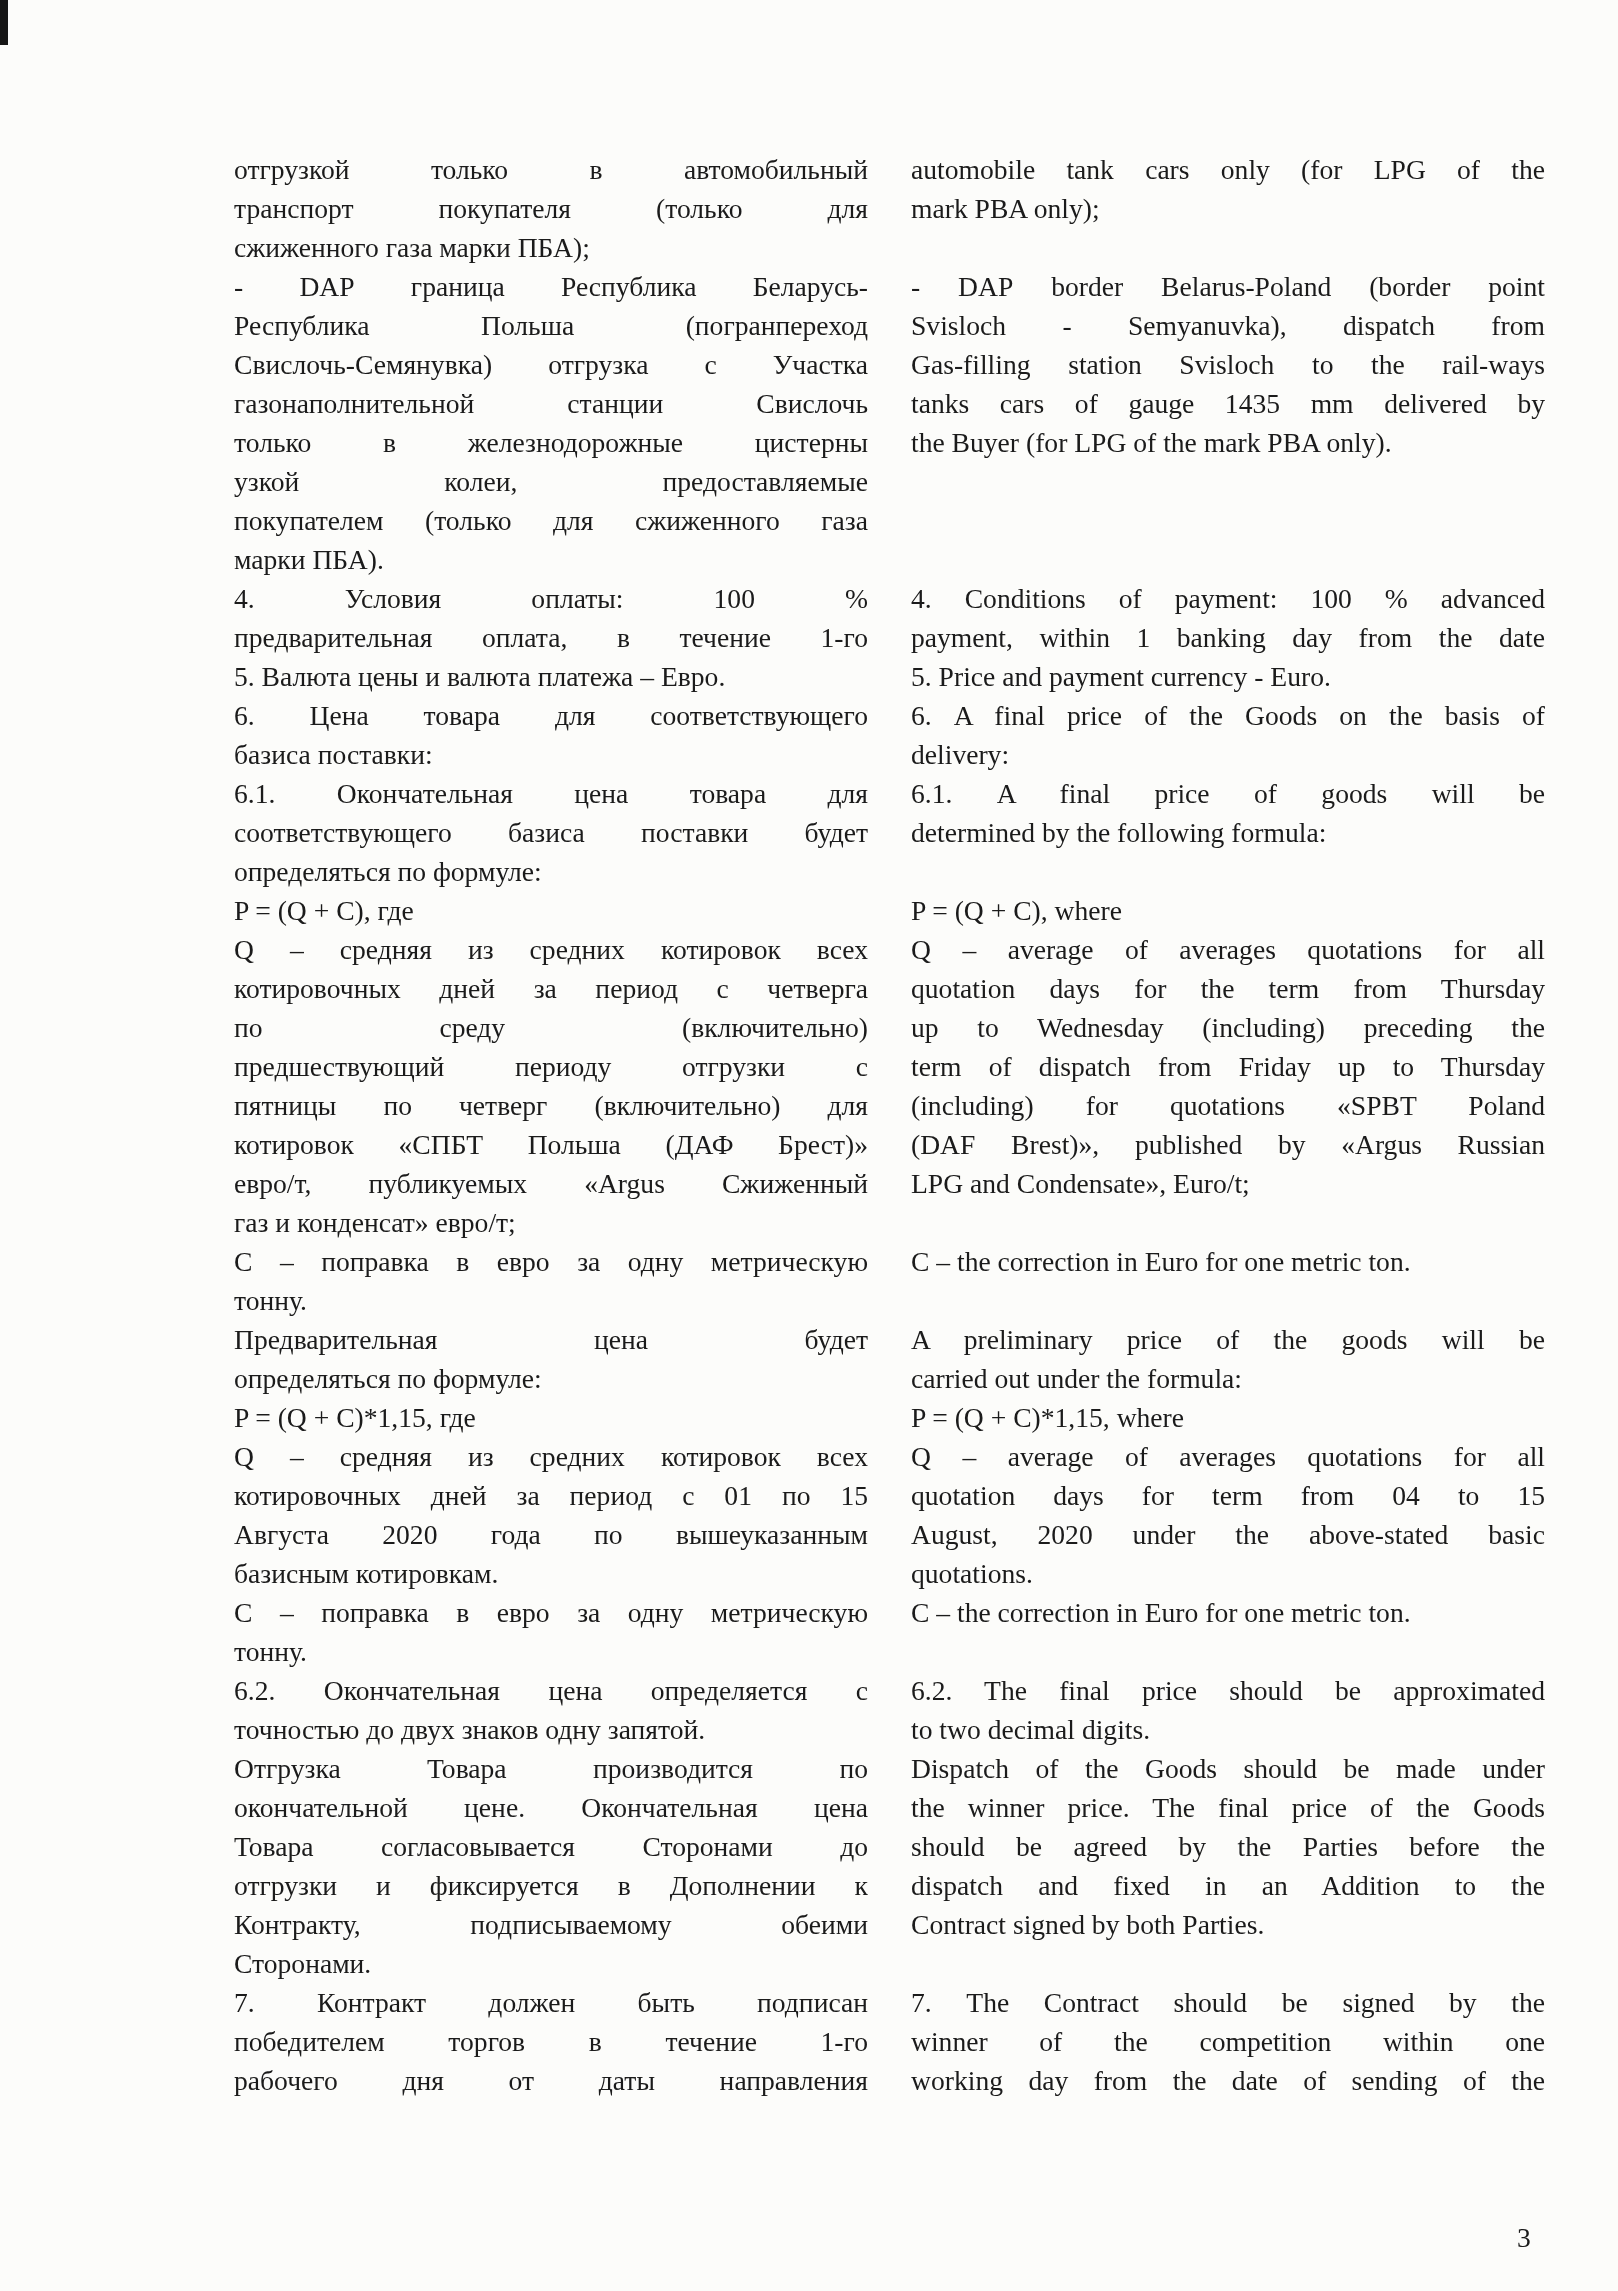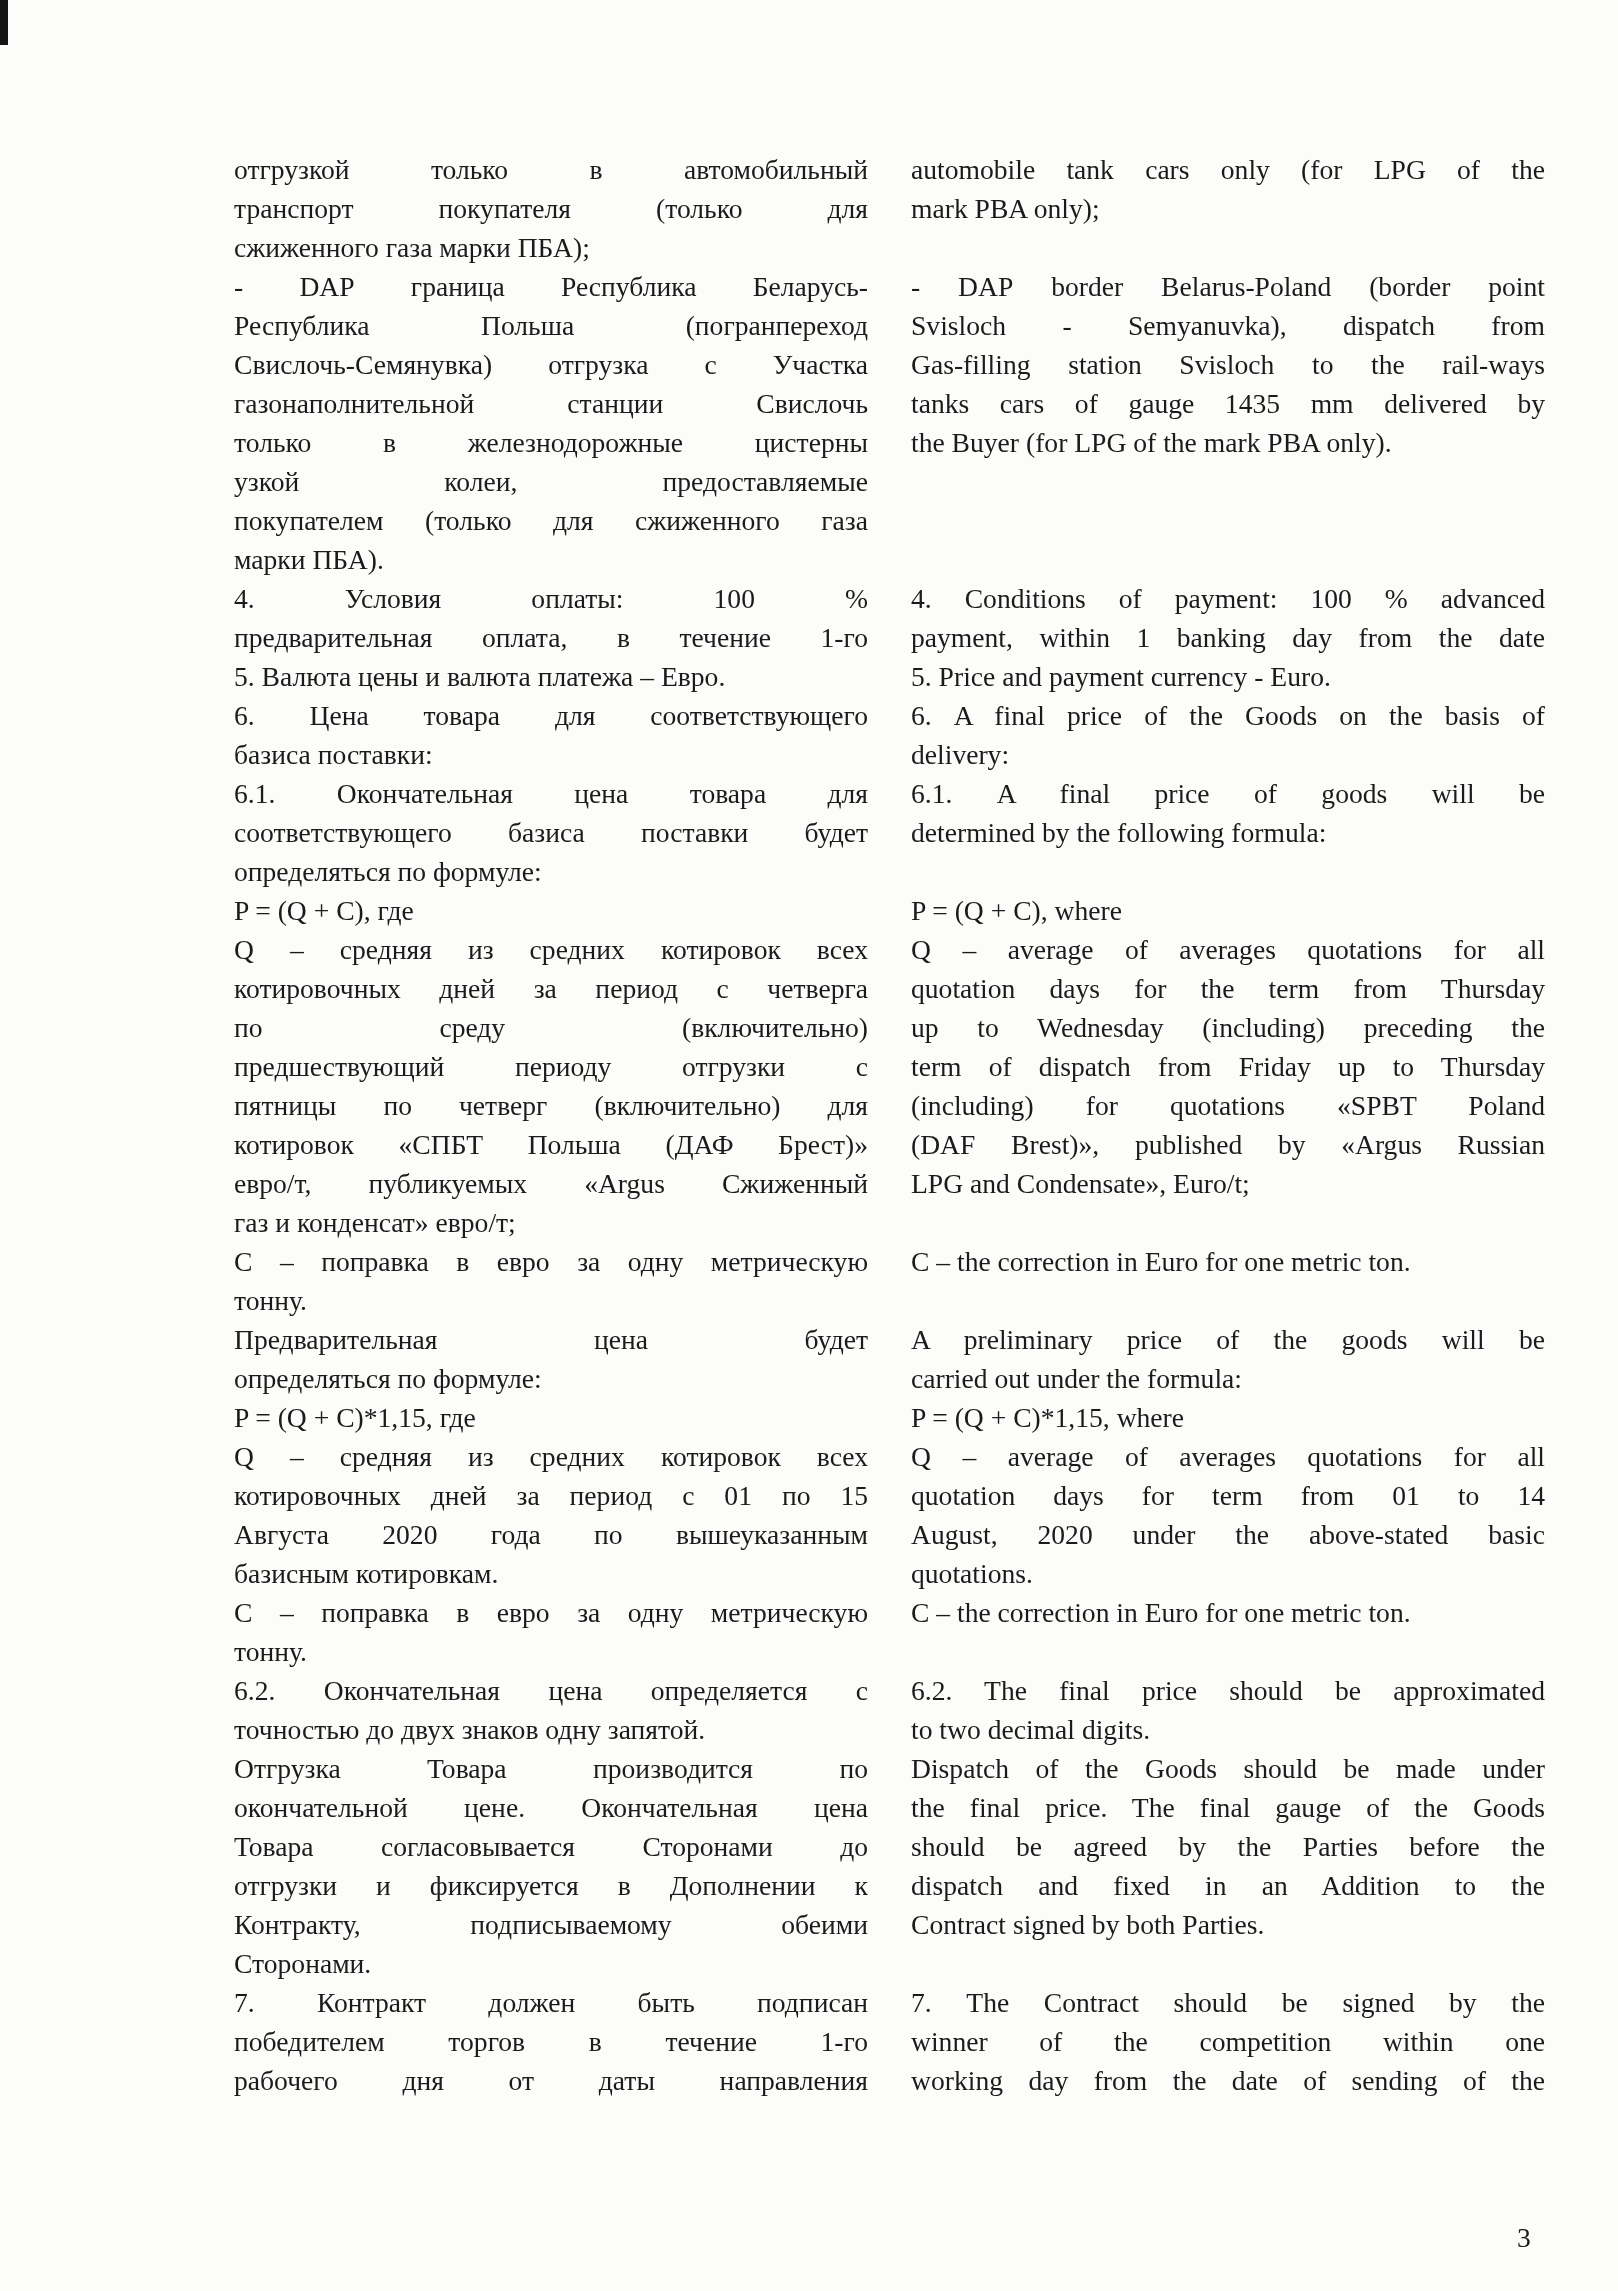--- a/index.html
+++ b/index.html
@@ -158,21 +158,21 @@
       <div class="row">
         <div class="cell left nj"><span>P = (Q + C)*1,15, где</span></div>
         <div class="cell right nj"><span>P = (Q + C)*1,15, where</span></div>
       </div>
       <div class="row">
         <div class="cell left j"><span>Q – средняя из средних котировок всех</span></div>
         <div class="cell right j"><span>Q – average of averages quotations for all</span></div>
       </div>
       <div class="row">
         <div class="cell left j"><span>котировочных дней за период </span><span class="b">с 01 по 15</span></div>
-        <div class="cell right j"><span>quotation days for term </span><span class="b">from 01 to 14</span></div>
+        <div class="cell right j"><span>quotation days for term </span><span class="b">from 04 to 15</span></div>
       </div>
       <div class="row">
         <div class="cell left j"><span class="b">Августа 2020 года</span><span> по вышеуказанным</span></div>
         <div class="cell right j"><span class="b">August, 2020</span><span> under the above-stated basic</span></div>
       </div>
       <div class="row">
         <div class="cell left nj"><span>базисным котировкам.</span></div>
         <div class="cell right nj"><span>quotations.</span></div>
       </div>
       <div class="row">
@@ -190,21 +190,21 @@
       <div class="row">
         <div class="cell left nj"><span>точностью до двух знаков одну запятой.</span></div>
         <div class="cell right nj"><span>to two decimal digits.</span></div>
       </div>
       <div class="row">
         <div class="cell left j"><span>Отгрузка Товара производится по</span></div>
         <div class="cell right j"><span>Dispatch of the Goods should be made under</span></div>
       </div>
       <div class="row">
         <div class="cell left j"><span>окончательной цене. Окончательная цена</span></div>
-        <div class="cell right j"><span>the final price. The final gauge of the Goods</span></div>
+        <div class="cell right j"><span>the winner price. The final price of the Goods</span></div>
       </div>
       <div class="row">
         <div class="cell left j"><span>Товара согласовывается Сторонами до</span></div>
         <div class="cell right j"><span>should be agreed by the Parties before the</span></div>
       </div>
       <div class="row">
         <div class="cell left j"><span>отгрузки и фиксируется в Дополнении к</span></div>
         <div class="cell right j"><span>dispatch and fixed in an Addition to the</span></div>
       </div>
       <div class="row">

